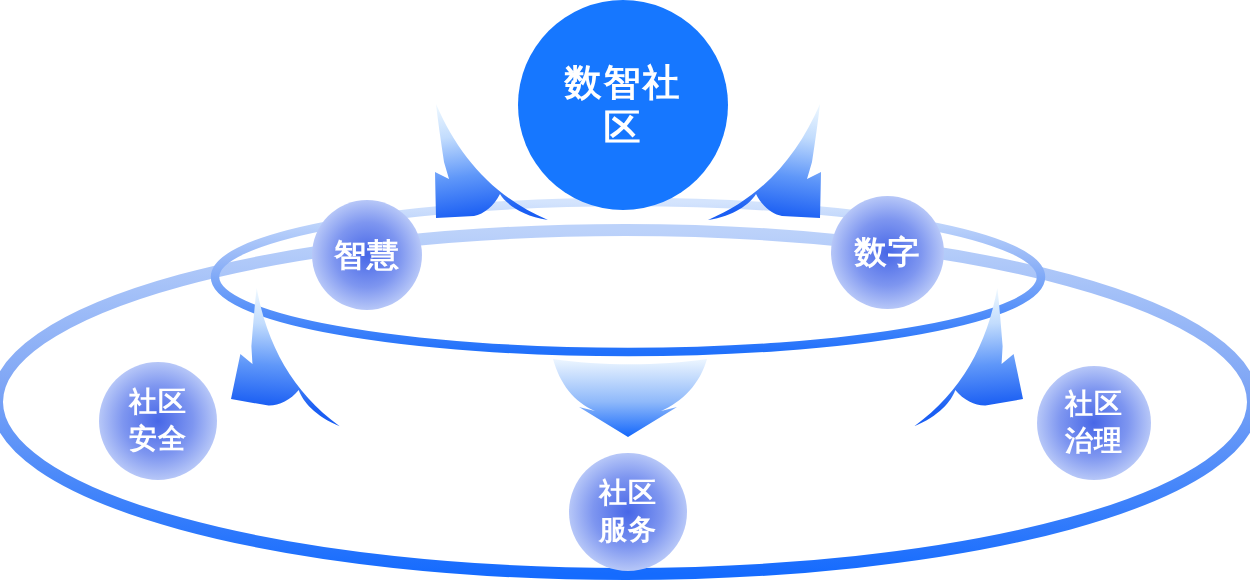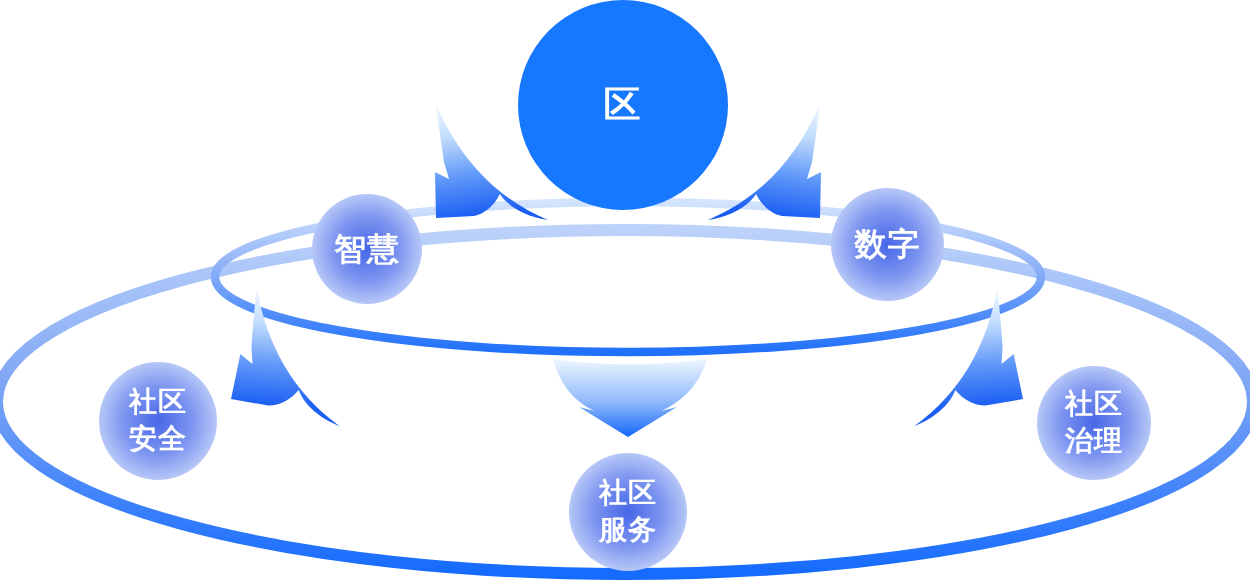--- a/index.html
+++ b/index.html
@@ -15,22 +15,22 @@
     background:radial-gradient(circle at 50% 50%,
       #4767e7 0%, #7e96f0 42%, #b9c9f8 72%, #d9e3fc 88%, rgba(217,227,252,0) 100%);
     line-height:1.32;letter-spacing:1px;
   }
   .node span{display:block;}
   .node-center{
     left:518px;top:0;width:210px;height:210px;
     background:#1677ff;
     font-size:37px;line-height:1.22;letter-spacing:2px;
   }
-  .node-zhihui{left:312px;top:194px;width:110px;height:110px;font-size:32px;}
-  .node-shuzi{left:831px;top:188px;width:113px;height:113px;font-size:32px;text-align:center;}
+  .node-zhihui{left:312px;top:200px;width:110px;height:110px;font-size:32px;}
+  .node-shuzi{left:831px;top:196px;width:113px;height:113px;font-size:32px;text-align:center;}
   .node-anquan{left:99px;top:362px;width:118px;height:118px;font-size:28px;}
   .node-zhili{left:1037px;top:366px;width:114px;height:114px;font-size:28px;}
   .node-fuwu{left:569px;top:453px;width:118px;height:118px;font-size:28px;}
 </style>
 </head>
 <body>
 
 <div class="stage">
 
   <svg width="1250" height="586" viewBox="0 0 1250 586">
@@ -64,20 +64,21 @@
 
     <path fill="url(#funnelGrad)" d="M553 359 C600 366 660 366 707 359 C700 384 682 402 661 411 L677 407 L628 437 L579 407 L595 411 C574 402 560 384 553 359 Z"></path>
 
     <use href="#swooshArrow" transform="translate(434,102)"></use>
     <use href="#swooshArrow" transform="translate(822,102) scale(-1,1)"></use>
     <use href="#swooshArrow" transform="translate(229,283) rotate(13,2,116)"></use>
     <use href="#swooshArrow" transform="translate(1025,283) scale(-1,1) rotate(13,2,116)"></use>
   </svg>
 
   <div class="node node-center">
+    <span>数智社</span>
     <span>区</span>
   </div>
 
   <div class="node node-zhihui">
     <span>智慧</span>
   </div>
 
   <div class="node node-shuzi">
     <span>数字</span>
   </div>

